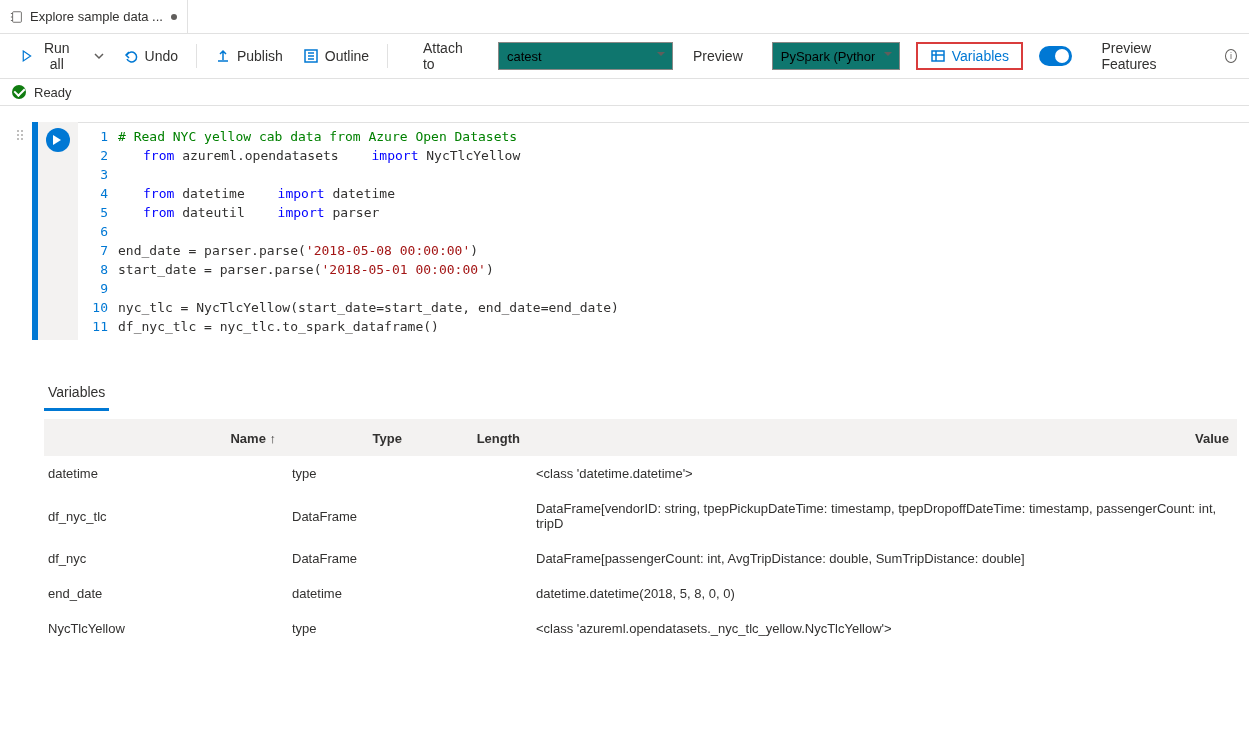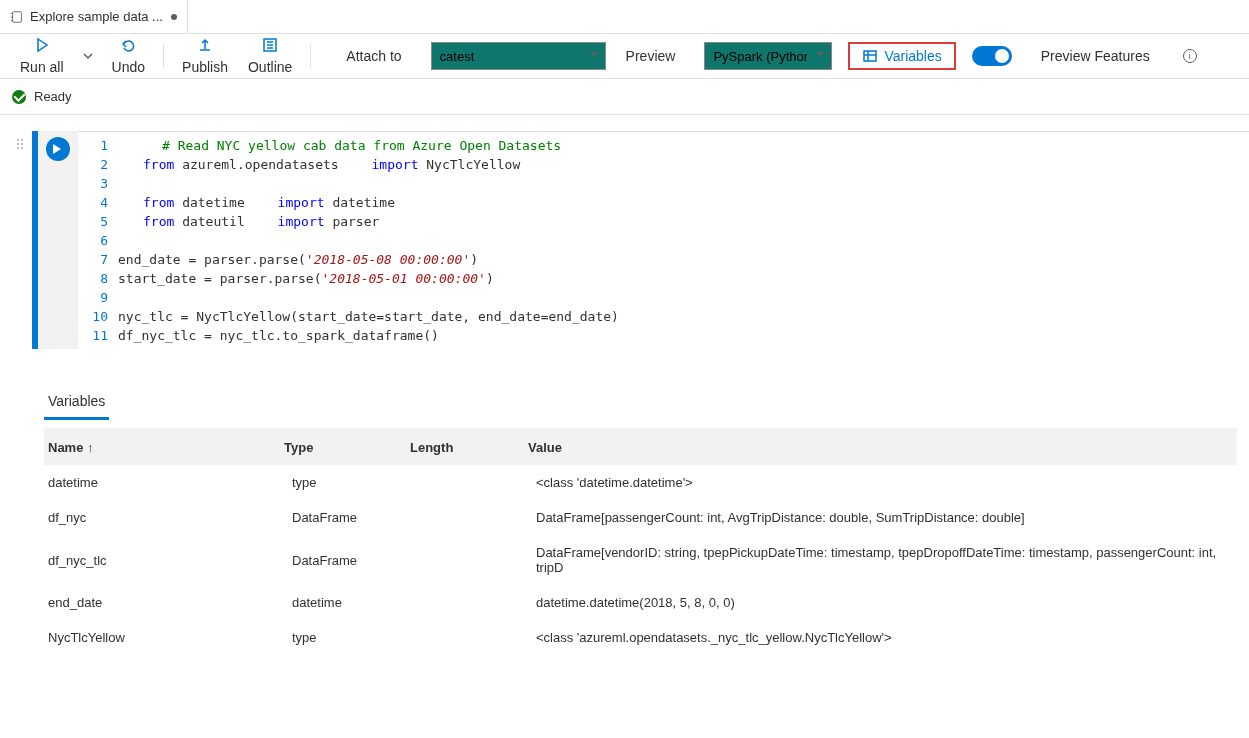--- a/index.html
+++ b/index.html
@@ -3,51 +3,51 @@
 <meta charset="utf-8">
 <style>
 * { box-sizing: border-box; margin: 0; padding: 0; }
 body { font-family: "Segoe UI", -apple-system, sans-serif; font-size: 13px; color: #323130; background: #fff; width: 1249px; }
 .tab-bar { display: flex; align-items: center; height: 34px; border-bottom: 1px solid #e1e1e1; }
 .tab { display: flex; align-items: center; padding: 0 10px; height: 33px; border-right: 1px solid #e1e1e1; font-size: 13px; position: relative; }
 .tab-icon { width: 14px; height: 14px; margin-right: 6px; }
 .tab-dirty { width: 6px; height: 6px; border-radius: 50%; background: #605e5c; margin-left: 8px; }
 .toolbar { display: flex; align-items: center; height: 44px; padding: 0 12px; gap: 4px; }
 .toolbar-btn { display: flex; align-items: center; gap: 6px; padding: 6px 8px; font-size: 14px; cursor: pointer; border: none; background: none; color: #323130; }
-.toolbar-btn.icon-blue { color: #0078d4; flex-direction: column; }
+.toolbar-btn.icon-blue { color: #0078d4; }
 .toolbar-sep { width: 1px; height: 24px; background: #e1e1e1; margin: 0 6px; }
 .toolbar-label { font-size: 14px; margin: 0 25px; }
 .toolbar-select { height: 28px; border: 1px solid #8a8886; padding: 0 24px 0 8px; font-size: 13px; background: #0f766e; appearance: none; position: relative; }
 .select-wrap { position: relative; display: inline-block; }
 .select-wrap::after { content: ""; position: absolute; right: 8px; top: 50%; transform: translateY(-50%); border: 4px solid transparent; border-top-color: #605e5c; pointer-events: none; }
 .variables-btn { border: 2px solid #d93c3c; padding: 4px 12px; display: flex; align-items: center; gap: 6px; color: #0078d4; font-size: 14px; }
 .toggle { width: 40px; height: 20px; border-radius: 10px; background: #0078d4; position: relative; margin-left: 12px; cursor: pointer; }
 .toggle::after { content: ""; position: absolute; width: 14px; height: 14px; border-radius: 50%; background: #fff; top: 3px; right: 3px; }
-.status-bar { display: flex; align-items: center; height: 37px; padding: 0 12px; border-top: 1px solid #e1e1e1; border-bottom: 1px solid #e1e1e1; gap: 8px; font-size: 13px; }
+.status-bar { display: flex; align-items: center; height: 28px; padding: 0 12px; border-top: 1px solid #e1e1e1; border-bottom: 1px solid #e1e1e1; gap: 8px; font-size: 13px; }
 .status-ok { width: 14px; height: 14px; border-radius: 50%; background: #107c10; display: flex; align-items: center; justify-content: center; }
 .status-ok::after { content: ""; width: 5px; height: 8px; border: solid #fff; border-width: 0 2px 2px 0; transform: rotate(45deg); margin-top: -2px; }
 .cell-container { display: flex; padding: 16px 0 16px 12px; }
 .drag-handle { width: 16px; display: flex; flex-direction: column; align-items: center; gap: 2px; padding-top: 8px; opacity: 0.4; }
 .drag-handle .dot { width: 2px; height: 2px; background: #605e5c; }
 .drag-handle .row { display: flex; gap: 2px; }
 .cell { flex: 1; display: flex; margin-left: 4px; }
 .cell-marker { width: 6px; background: #0078d4; }
 .cell-gutter { width: 40px; background: #f3f2f1; display: flex; align-items: flex-start; justify-content: center; padding-top: 6px; }
 .play-btn { width: 24px; height: 24px; border-radius: 50%; background: #0078d4; display: flex; align-items: center; justify-content: center; cursor: pointer; }
 .play-btn::after { content: ""; border: 5px solid transparent; border-left: 8px solid #fff; margin-left: 3px; }
 .code-area { flex: 1; display: flex; background: #fff; font-family: Consolas, monospace; font-size: 13px; line-height: 19px; border-top: 1px solid #e1e1e1; }
 .line-numbers { width: 40px; text-align: right; padding: 4px 10px 4px 0; color: #0078d4; user-select: none; }
 .code-lines { flex: 1; padding: 4px 0; white-space: pre; }
-.c-comment { color: #008000; margin-left: 44px; }
+.c-comment { color: #008000; }
 .c-keyword { color: #0000ff; margin-left: 25px; }
-.c-string { color: #a31515; font-style: italic; }
+.c-string { color: #a31515; }
 .variables-panel { padding: 20px 12px 0 44px; }
 .var-tab { display: inline-block; padding: 8px 4px; font-size: 14px; border-bottom: 3px solid #0078d4; margin-bottom: 8px; }
 .var-table { width: 100%; border-collapse: collapse; }
-.var-table th { text-align: left; font-weight: 600; font-size: 13px; padding: 12px 0 10px; color: #323130; }
+.var-table th { text-align: right; font-weight: 600; font-size: 13px; padding: 12px 8px 10px; color: #323130; }
 .var-table th.sorted::after { content: " ↑"; }
 .var-table td { padding: 10px 8px; font-size: 13px; color: #323130; }
 .var-table th:first-child, .var-table td:first-child { width: 240px; padding-left: 4px; }
 .var-table th:nth-child(2), .var-table td:nth-child(2) { width: 126px; }
 .var-table th:nth-child(3), .var-table td:nth-child(3) { width: 118px; }
 .var-table thead tr { background: #f3f2f1; }
 .icon-svg { width: 16px; height: 16px; stroke: currentColor; fill: none; stroke-width: 1.5; }
 .info-icon { width: 14px; height: 14px; border: 1px solid #605e5c; border-radius: 50%; display: inline-flex; align-items: center; justify-content: center; font-size: 9px; color: #605e5c; margin-left: 4px; }
 </style>
 </head>
@@ -183,32 +183,32 @@
       </tr>
     </thead>
     <tbody>
         <tr>
           <td>datetime</td>
           <td>type</td>
           <td></td>
           <td>&lt;class 'datetime.datetime'&gt;</td>
         </tr>
         <tr>
+          <td>df_nyc_tlc</td>
+          <td>DataFrame</td>
+          <td></td>
+          <td>DataFrame[vendorID: string, tpepPickupDateTime: timestamp, tpepDropoffDateTime: timestamp, passengerCount: int, tripD</td>
+        </tr>
+        <tr>
           <td>df_nyc</td>
           <td>DataFrame</td>
           <td></td>
           <td>DataFrame[passengerCount: int, AvgTripDistance: double, SumTripDistance: double]</td>
         </tr>
         <tr>
-          <td>df_nyc_tlc</td>
-          <td>DataFrame</td>
-          <td></td>
-          <td>DataFrame[vendorID: string, tpepPickupDateTime: timestamp, tpepDropoffDateTime: timestamp, passengerCount: int, tripD</td>
-        </tr>
-        <tr>
           <td>end_date</td>
           <td>datetime</td>
           <td></td>
           <td>datetime.datetime(2018, 5, 8, 0, 0)</td>
         </tr>
         <tr>
           <td>NycTlcYellow</td>
           <td>type</td>
           <td></td>
           <td>&lt;class 'azureml.opendatasets._nyc_tlc_yellow.NycTlcYellow'&gt;</td>

